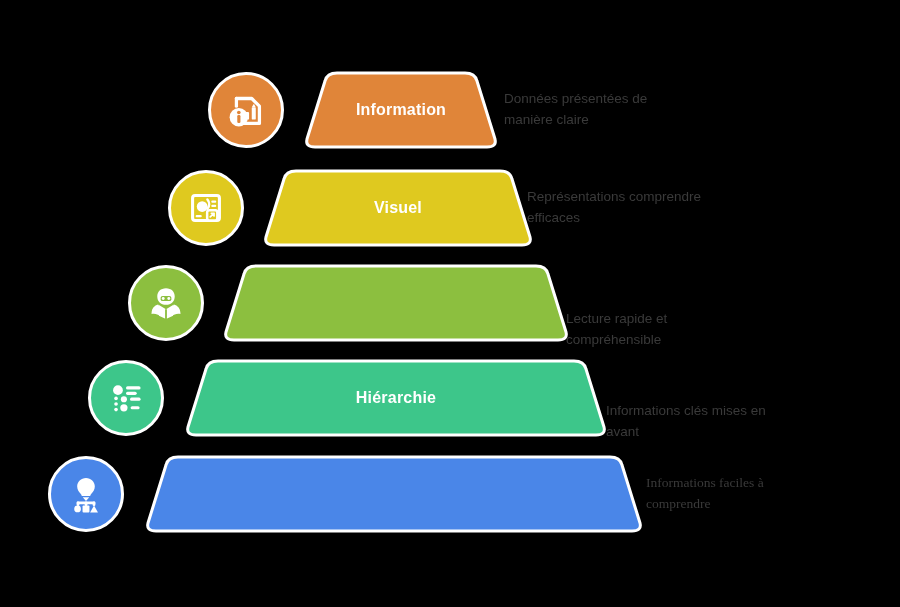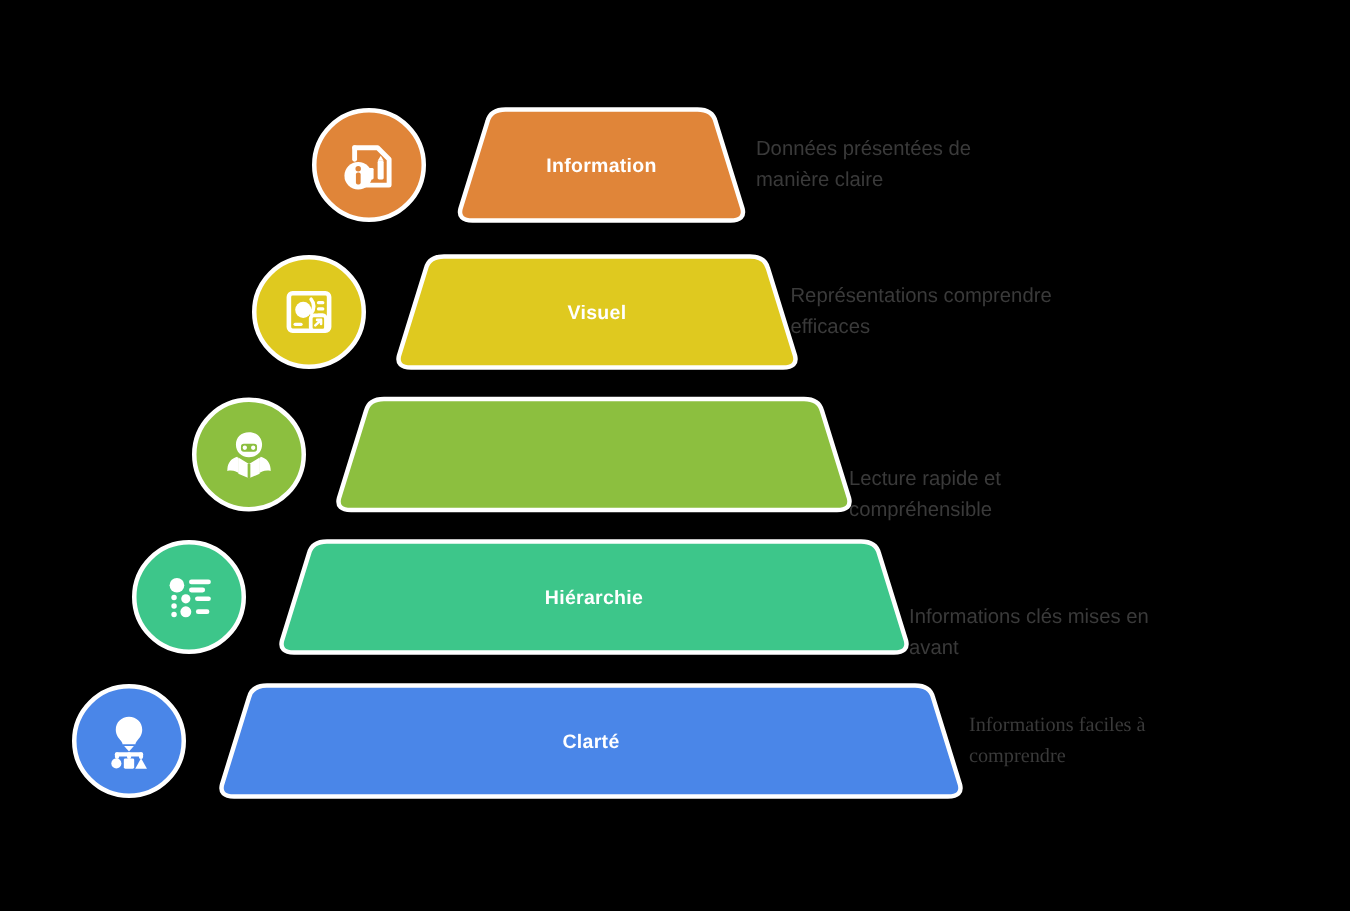--- a/index.html
+++ b/index.html
@@ -57,21 +57,21 @@
     width: 100%;
     height: 100%;
     overflow: visible;
   }
 
   .tier-label {
     position: absolute;
     top: 50%;
     transform: translateY(-50%);
     color: #ffffff;
-    font-size: 13px;
+    font-size: 16px;
     font-weight: bold;
     letter-spacing: 0.2px;
     text-align: center;
     white-space: nowrap;
     pointer-events: none;
   }
 
   .tier-desc {
     position: absolute;
     top: 50%;
@@ -230,18 +230,17 @@
         </g>
       </svg>
     </div>
 
     <div class="tier-band" style="left: 146px; width: 496px;">
       <svg viewBox="0 0 496 82" preserveAspectRatio="none">
         <path d="M 32 4 Q 22 4 20 12 L 2 70 Q 0 78 10 78 L 486 78 Q 496 78 494 70 L 476 12 Q 474 4 464 4 Z" fill="#4A86E8" stroke="#ffffff" stroke-width="3" vector-effect="non-scaling-stroke"></path>
       </svg>
     </div>
 
-    <div class="tier-label" style="left: 146px; width: 496px;">Clarté</div>
 
     <div class="tier-desc" style="left: 646px; font-family: Liberation Serif, serif;">Informations faciles à comprendre</div>
   </div>
 
 </div>
 
 </body></html>

